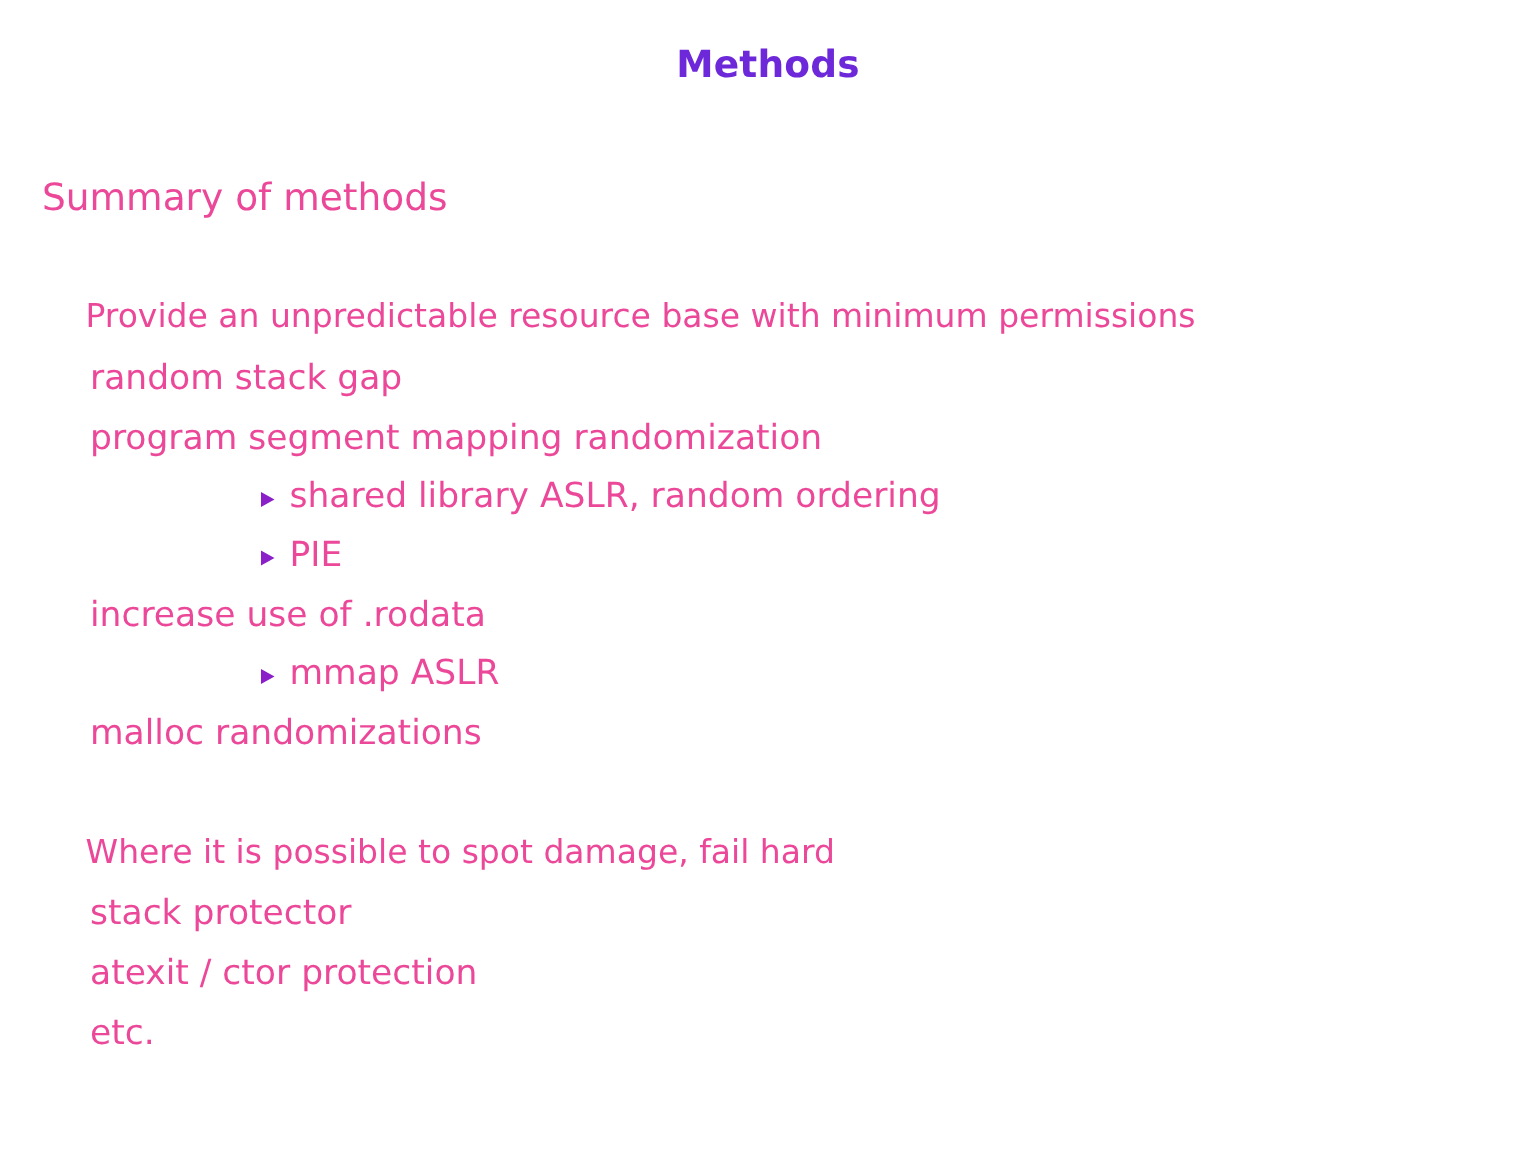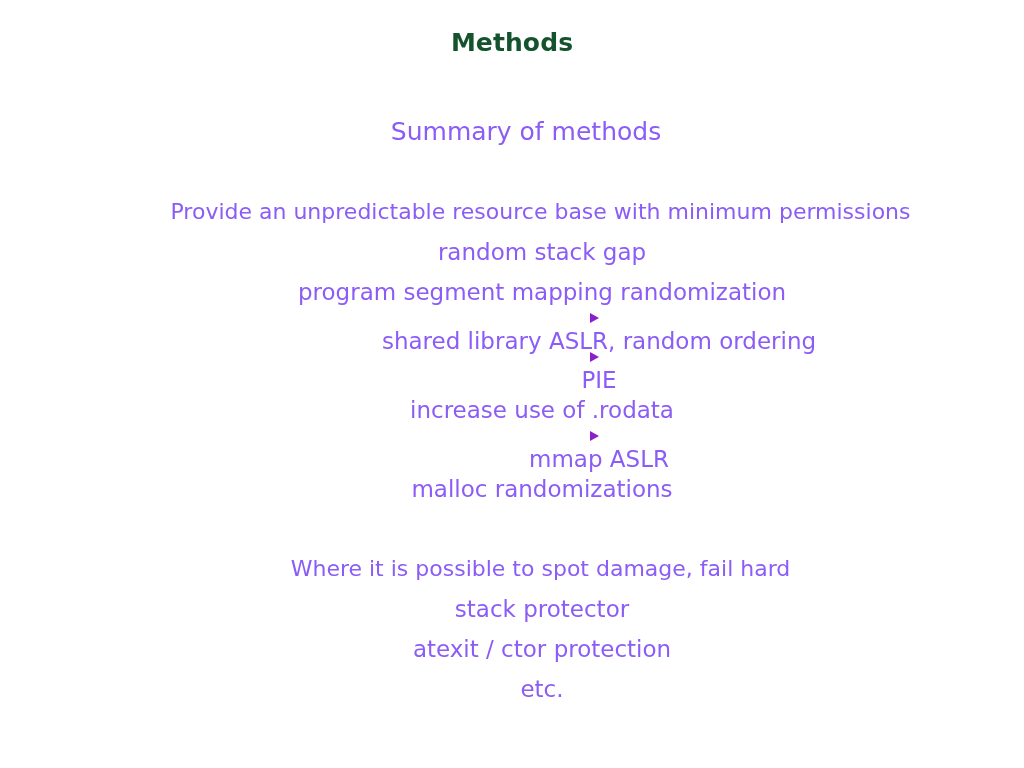--- a/index.html
+++ b/index.html
@@ -26,39 +26,38 @@
   .slide-title {
     position: absolute;
     top: 28px;
     left: 0;
     width: 1024px;
     text-align: center;
     font-family: "DejaVu Sans", sans-serif;
     font-weight: bold;
     font-size: 25px;
     line-height: 30px;
-    color: #14532d;
+    color: #6d28d9;
     letter-spacing: 0.1px;
     white-space: nowrap;
   }
 
   
   .body-block {
     position: absolute;
     top: 112px;
     left: 0;
     width: 1024px;
   }
 
   .line {
-    color: #8b5cf6;
+    color: #ec4899;
     font-family: "DejaVu Sans", sans-serif;
     white-space: nowrap;
     display: block;
-    text-align: center;
   }
 
   
   .lvl0 {
     margin-left: 28px;
     font-size: 25px;
     line-height: 40px;
     height: 40px;
   }
 
@@ -85,21 +84,20 @@
   }
 
   
   .lvl3 {
     margin-left: 174px;
     font-size: 23px;
     line-height: 39px;
     height: 39px;
     display: flex;
     align-items: center;
-    flex-direction: column;
   }
   .lvl3 .tri {
     flex: 0 0 auto;
     width: 0;
     height: 0;
     border-top: 5.5px solid transparent;
     border-bottom: 5.5px solid transparent;
     border-left: 9px solid #8b1fc8;
     margin-right: 10px;
     position: relative;

